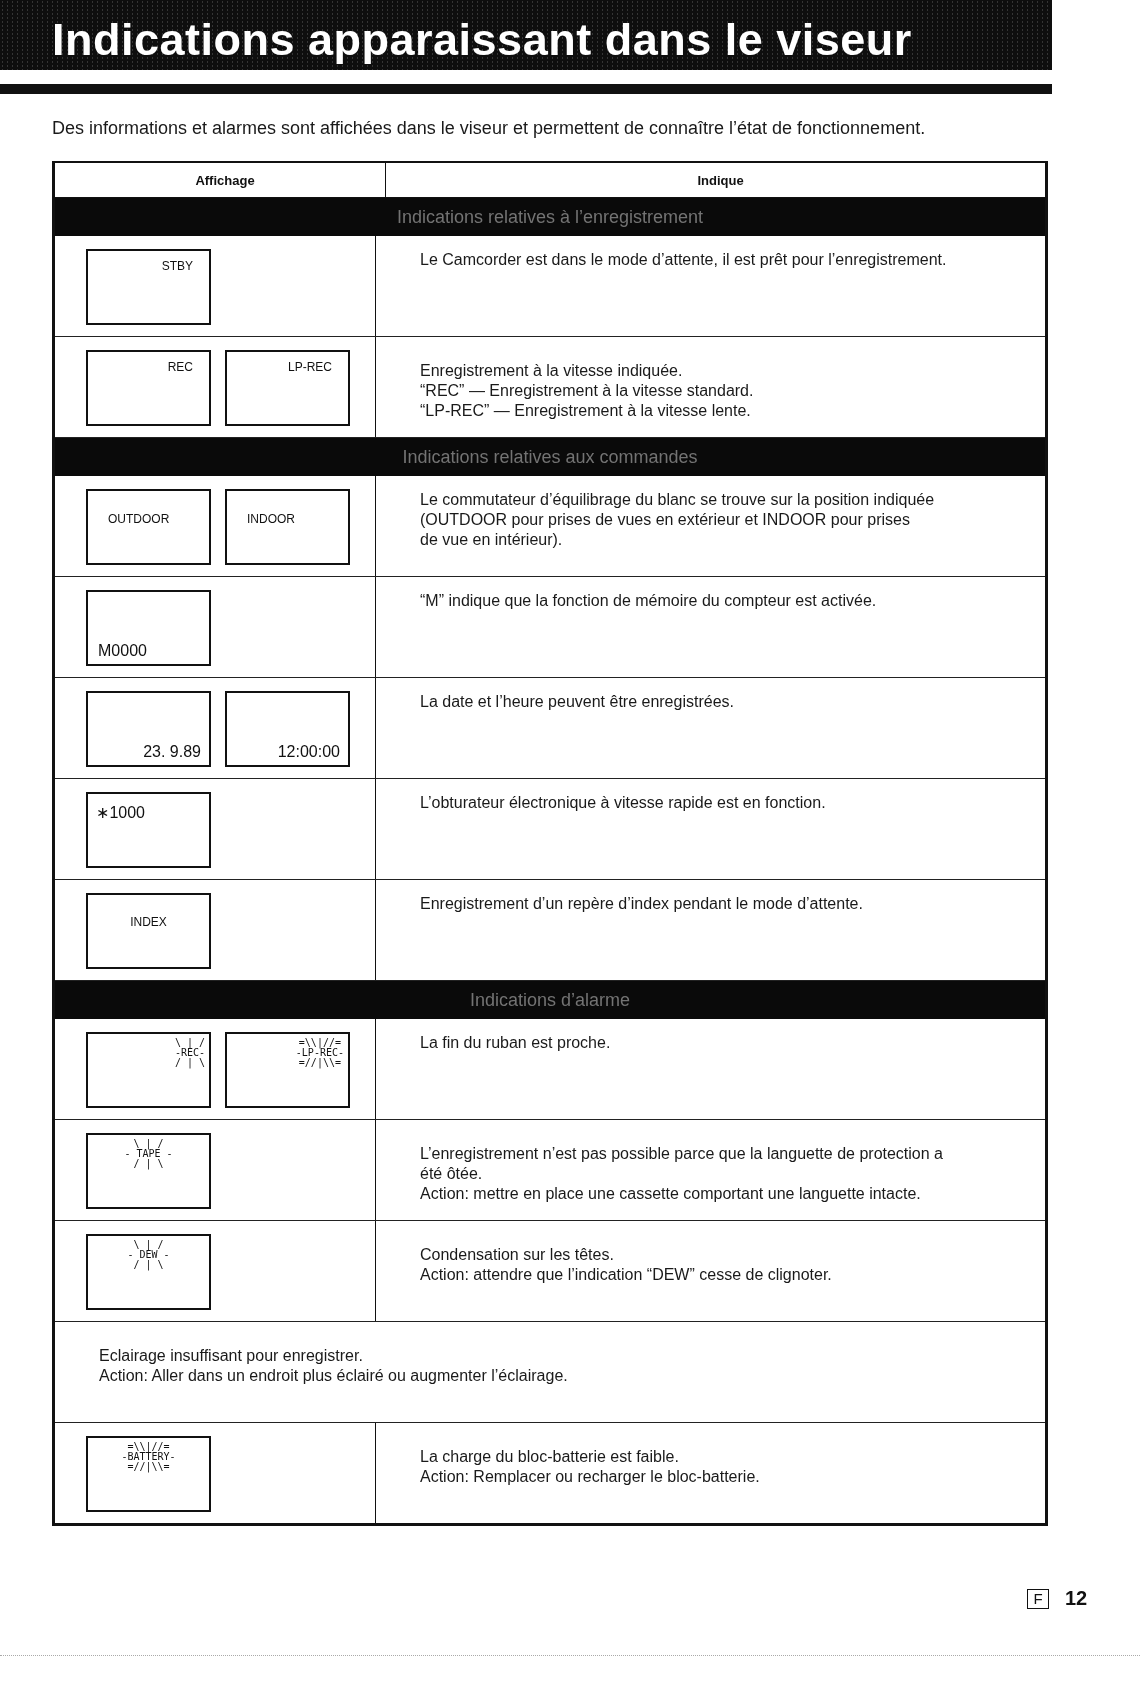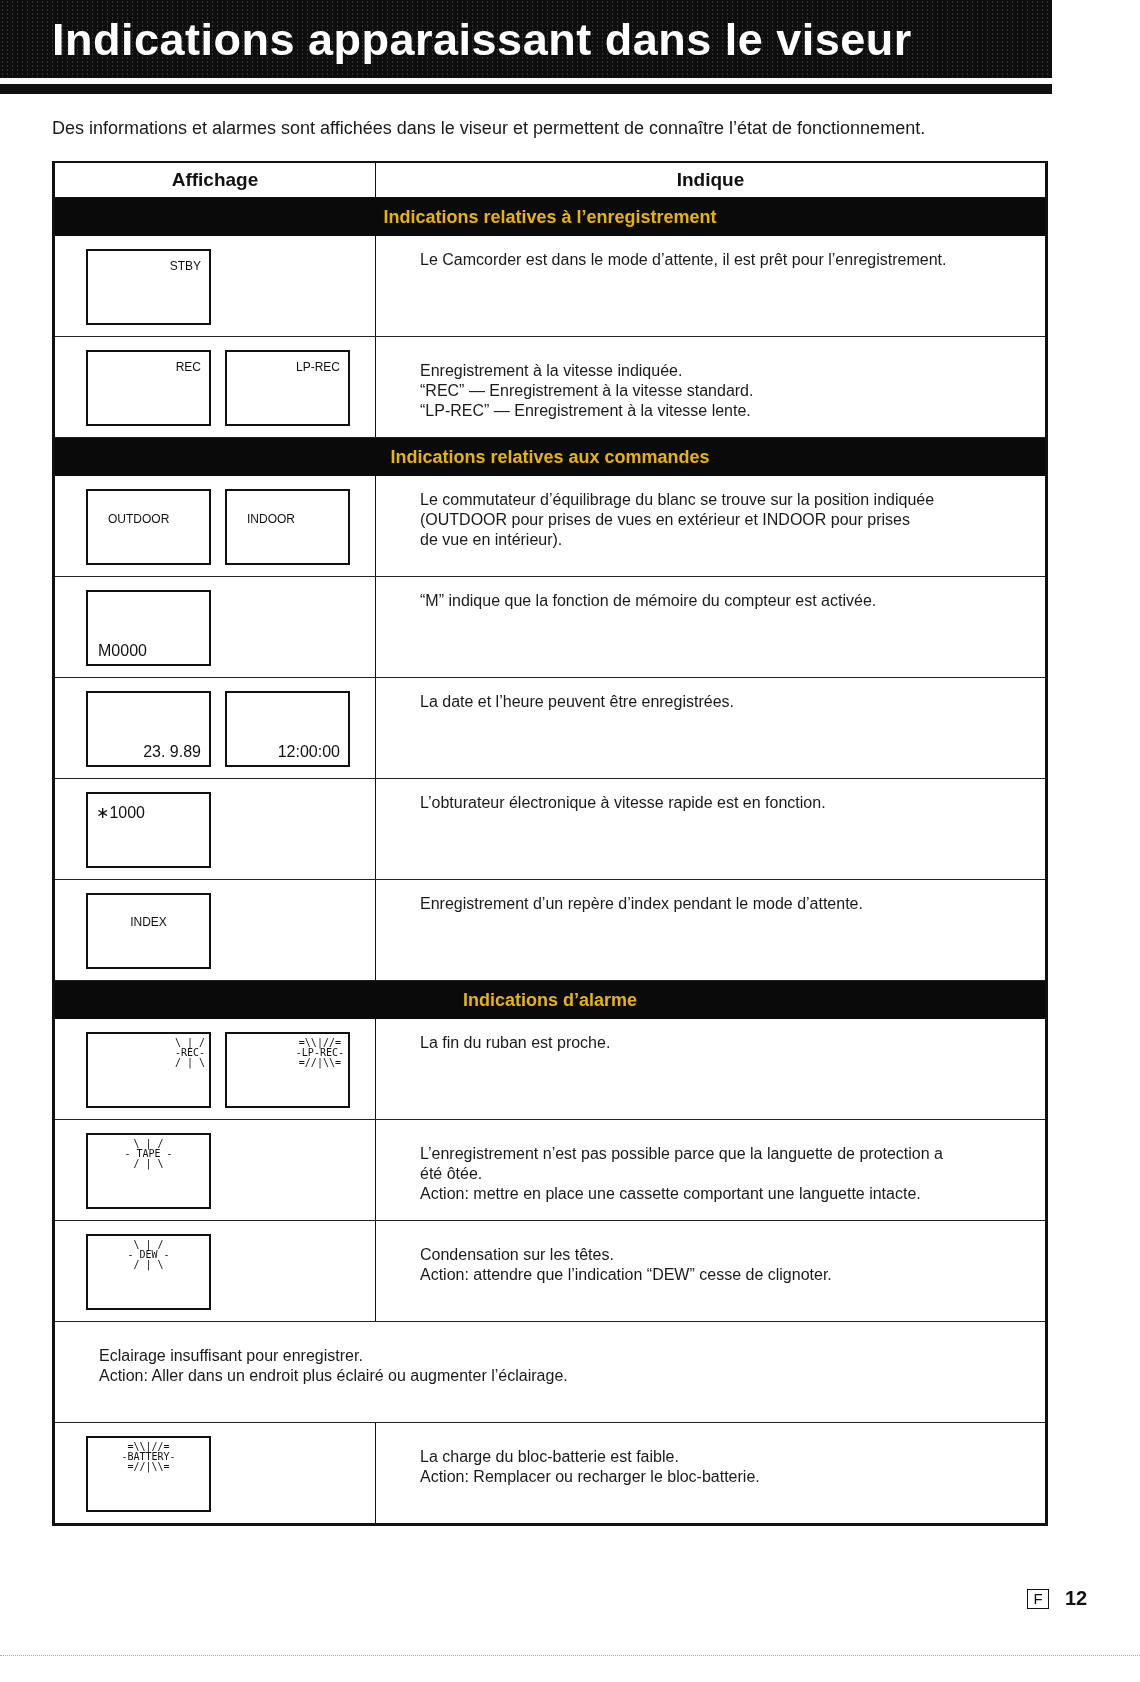--- a/index.html
+++ b/index.html
@@ -1,37 +1,37 @@
 <!DOCTYPE html>
 <html><head>
 <meta charset="utf-8">
 <style>
   html, body { margin:0; padding:0; background:#ffffff; }
   body { width:1140px; height:1682px; position:relative; overflow:hidden; font-family:"Liberation Sans", sans-serif; color:#111; }
-  .title-bar { position:absolute; left:0; top:0; width:1052px; height:78px; background:#0e0e0e;
+  .title-bar { position:absolute; left:0; top:0; width:1052px; height:70px; background:#0e0e0e;
     background-image: radial-gradient(#3a3a3a 0.6px, transparent 0.8px); background-size:5px 4px; }
   .title-bar h1 { margin:0; position:absolute; left:52px; top:10px; font-size:45px; font-weight:bold; color:#fff; letter-spacing:0.5px; line-height:60px; }
   .rule { position:absolute; left:0; top:84px; width:1052px; height:10px; background:#111; }
   .intro { position:absolute; left:52px; top:118px; font-size:18px; color:#1a1a1a; white-space:nowrap; }
   .table { position:absolute; left:52px; top:161px; width:996px; border:3px solid #111; border-top-width:2px; box-sizing:border-box; }
   .hdr { display:flex; height:34px; border-bottom:1px solid #111; }
-  .hdr div { font-weight:bold; font-size:19px; display:flex; align-items:center; justify-content:center; }
+  .hdr div { font-weight:bold; font-size:13px; display:flex; align-items:center; justify-content:center;padding-left:10px; }
   .hdr .c1 { width:320px; border-right:1px solid #111; }
   .hdr .c2 { flex:1; }
-  .section { height:38px; background:#0a0a0a; color:#eab308; font-weight:bold; font-size:18px; display:flex; align-items:center; justify-content:center; padding-left:320px; box-sizing:border-box; }
+  .section { height:38px; background:#0a0a0a; color:#737373; font-weight:normal; font-size:18px; display:flex; align-items:center; justify-content:center; padding-left:320px; box-sizing:border-box; }
   .section span { transform:translateX(-160px); }
   .row { display:flex; height:100px; border-bottom:1px solid #222; }
   .row:last-child { border-bottom:none; }
   .row .c1 { width:320px; border-right:1px solid #111; position:relative; }
   .row .c2 { flex:1; padding:14px 0 0 44px; font-size:16px; line-height:20px; color:#1a1a1a; }
   .row .c2.mid { padding-top:24px; }
   .vf { position:absolute; top:13px; width:125px; height:76px; border:2px solid #111; box-sizing:border-box; font-size:12px; }
   .vf.a { left:31px; } .vf.b { left:170px; }
   .vf .t { position:absolute; white-space:nowrap; }
-  .tr { top:8px; right:8px;text-align:center; }
+  .tr { top:8px; right:16px;text-align:center; }
   .tl { top:21px; left:8px;margin-left:12px; }
   .tlbig { top:9px; left:8px; font-size:16px; }
   .bl { bottom:4px; left:10px; font-size:16px; }
   .br { bottom:4px; right:8px; font-size:16px; }
   .tc { top:20px; left:0; right:0; text-align:center; }
   .blink { top:4px; font-family:"DejaVu Sans Mono", monospace; font-size:10px; line-height:10px; text-align:center; }
   .blink.r { right:4px; }
   .blink.c { left:0; right:0; }
   .page-num { position:absolute; left:1027px; top:1587px; display:flex; align-items:center; }
   .fbox { width:22px; height:20px; border:1px solid #111; display:flex; align-items:center; justify-content:center; font-size:15px; box-sizing:border-box; }

